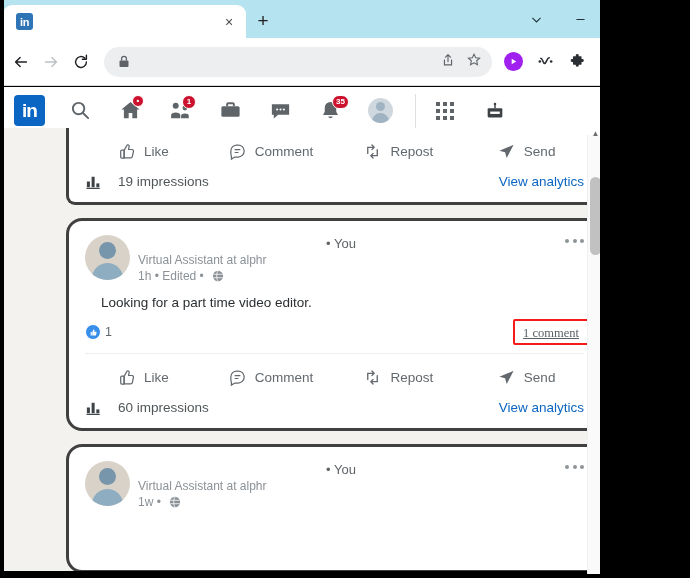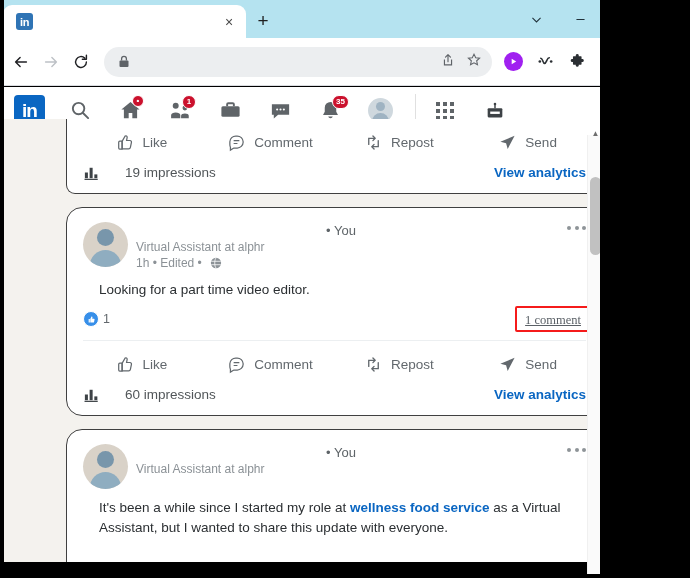--- a/index.html
+++ b/index.html
@@ -150,33 +150,33 @@
     content: ''; position: absolute;
     width: 17px; height: 10px; border-radius: 9px 9px 0 0;
     background: #9fb3c2; left: 4px; top: 15px;
   }
   .li-divider { width: 1px; height: 34px; background: #e0e0e0; margin: 0 4px 0 10px; }
   .li-grid { display: grid; grid-template-columns: repeat(3, 4px); gap: 3px; }
   .li-grid i { width: 4px; height: 4px; background: #5f6468; display: block; }
 
   
   .page {
-    position: absolute; top: 119px; left: 0;
+    position: absolute; top: 128px; left: 0;
     width: 690px; height: 443px;
     background: #f4f2ee;
     overflow: hidden;
   }
   .feed {
     position: absolute;
     left: 66px; top: 0;
     width: 537px;
   }
   .card {
     background: #fff;
-    border: 1px solid #404040;
+    border: 3px solid #404040;
     border-radius: 16px;
     margin-bottom: 13px;
   }
   .card.clipped-top {
     border-top: none;
     border-radius: 0 0 9px 9px;
     margin-top: 0;
   }
   .actions {
     display: flex; align-items: center;
@@ -192,24 +192,24 @@
     height: 36px;
     border-radius: 4px;
   }
   .action svg { flex: none; }
   .analytics-row {
     display: flex; align-items: center; justify-content: space-between;
     padding: 0 16px 12px 16px;
     margin-top: -2px;
   }
   .impressions {
-    display: flex; align-items: center; gap: 25px;
+    display: flex; align-items: center; gap: 16px;
     font-size: 13.5px; color: #515659;
   }
-  .view-analytics { color: #0a66c2; font-size: 13.5px; font-weight: bold; }
+  .view-analytics { color: #0a66c2; font-size: 13.5px; font-weight: normal; }
 
   .post-head {
     display: flex; padding: 14px 16px 0 16px;
     position: relative;
   }
   .post-avatar {
     width: 45px; height: 45px; border-radius: 50%;
     background: #d9d2c8; position: relative; overflow: hidden; flex: none;
   }
   .post-avatar::before {
@@ -615,30 +615,34 @@
           <div class="view-analytics">View analytics</div>
         </div>
       </div>
 
       <div class="card">
         <div class="post-head">
           <div class="post-avatar"></div>
           <div class="post-meta">
             <div class="post-you">• You</div>
             <div class="post-sub">Virtual Assistant at alphr</div>
+            <div class="post-time">
+              <span>1w •</span>
+              <svg width="12" height="12" viewBox="0 0 14 14">
+                  <circle cx="7" cy="7" r="6" fill="#8b9196"></circle>
+                  <path d="M7 1c-2 1.8-2 10.2 0 12M1.4 5h11.2M1.4 9h11.2" stroke="#fff" stroke-width="0.9" fill="none"></path>
+                </svg>
+            </div>
           </div>
           <div class="post-more">
               <i></i>
               <i></i>
               <i></i>
             </div>
         </div>
-        <div class="post-text">
-          <span>It's been a while since I started my role at </span><a href="#">wellness food service</a><span> as a Virtual Assistant, but I wanted to share this update with everyone.</span>
-        </div>
         <div style="height:60px"></div>
       </div>
 
     </div>
   </div>
 
   <div class="scrollbar">
     <div class="sb-up">▲</div>
     <div class="sb-thumb"></div>
   </div>

